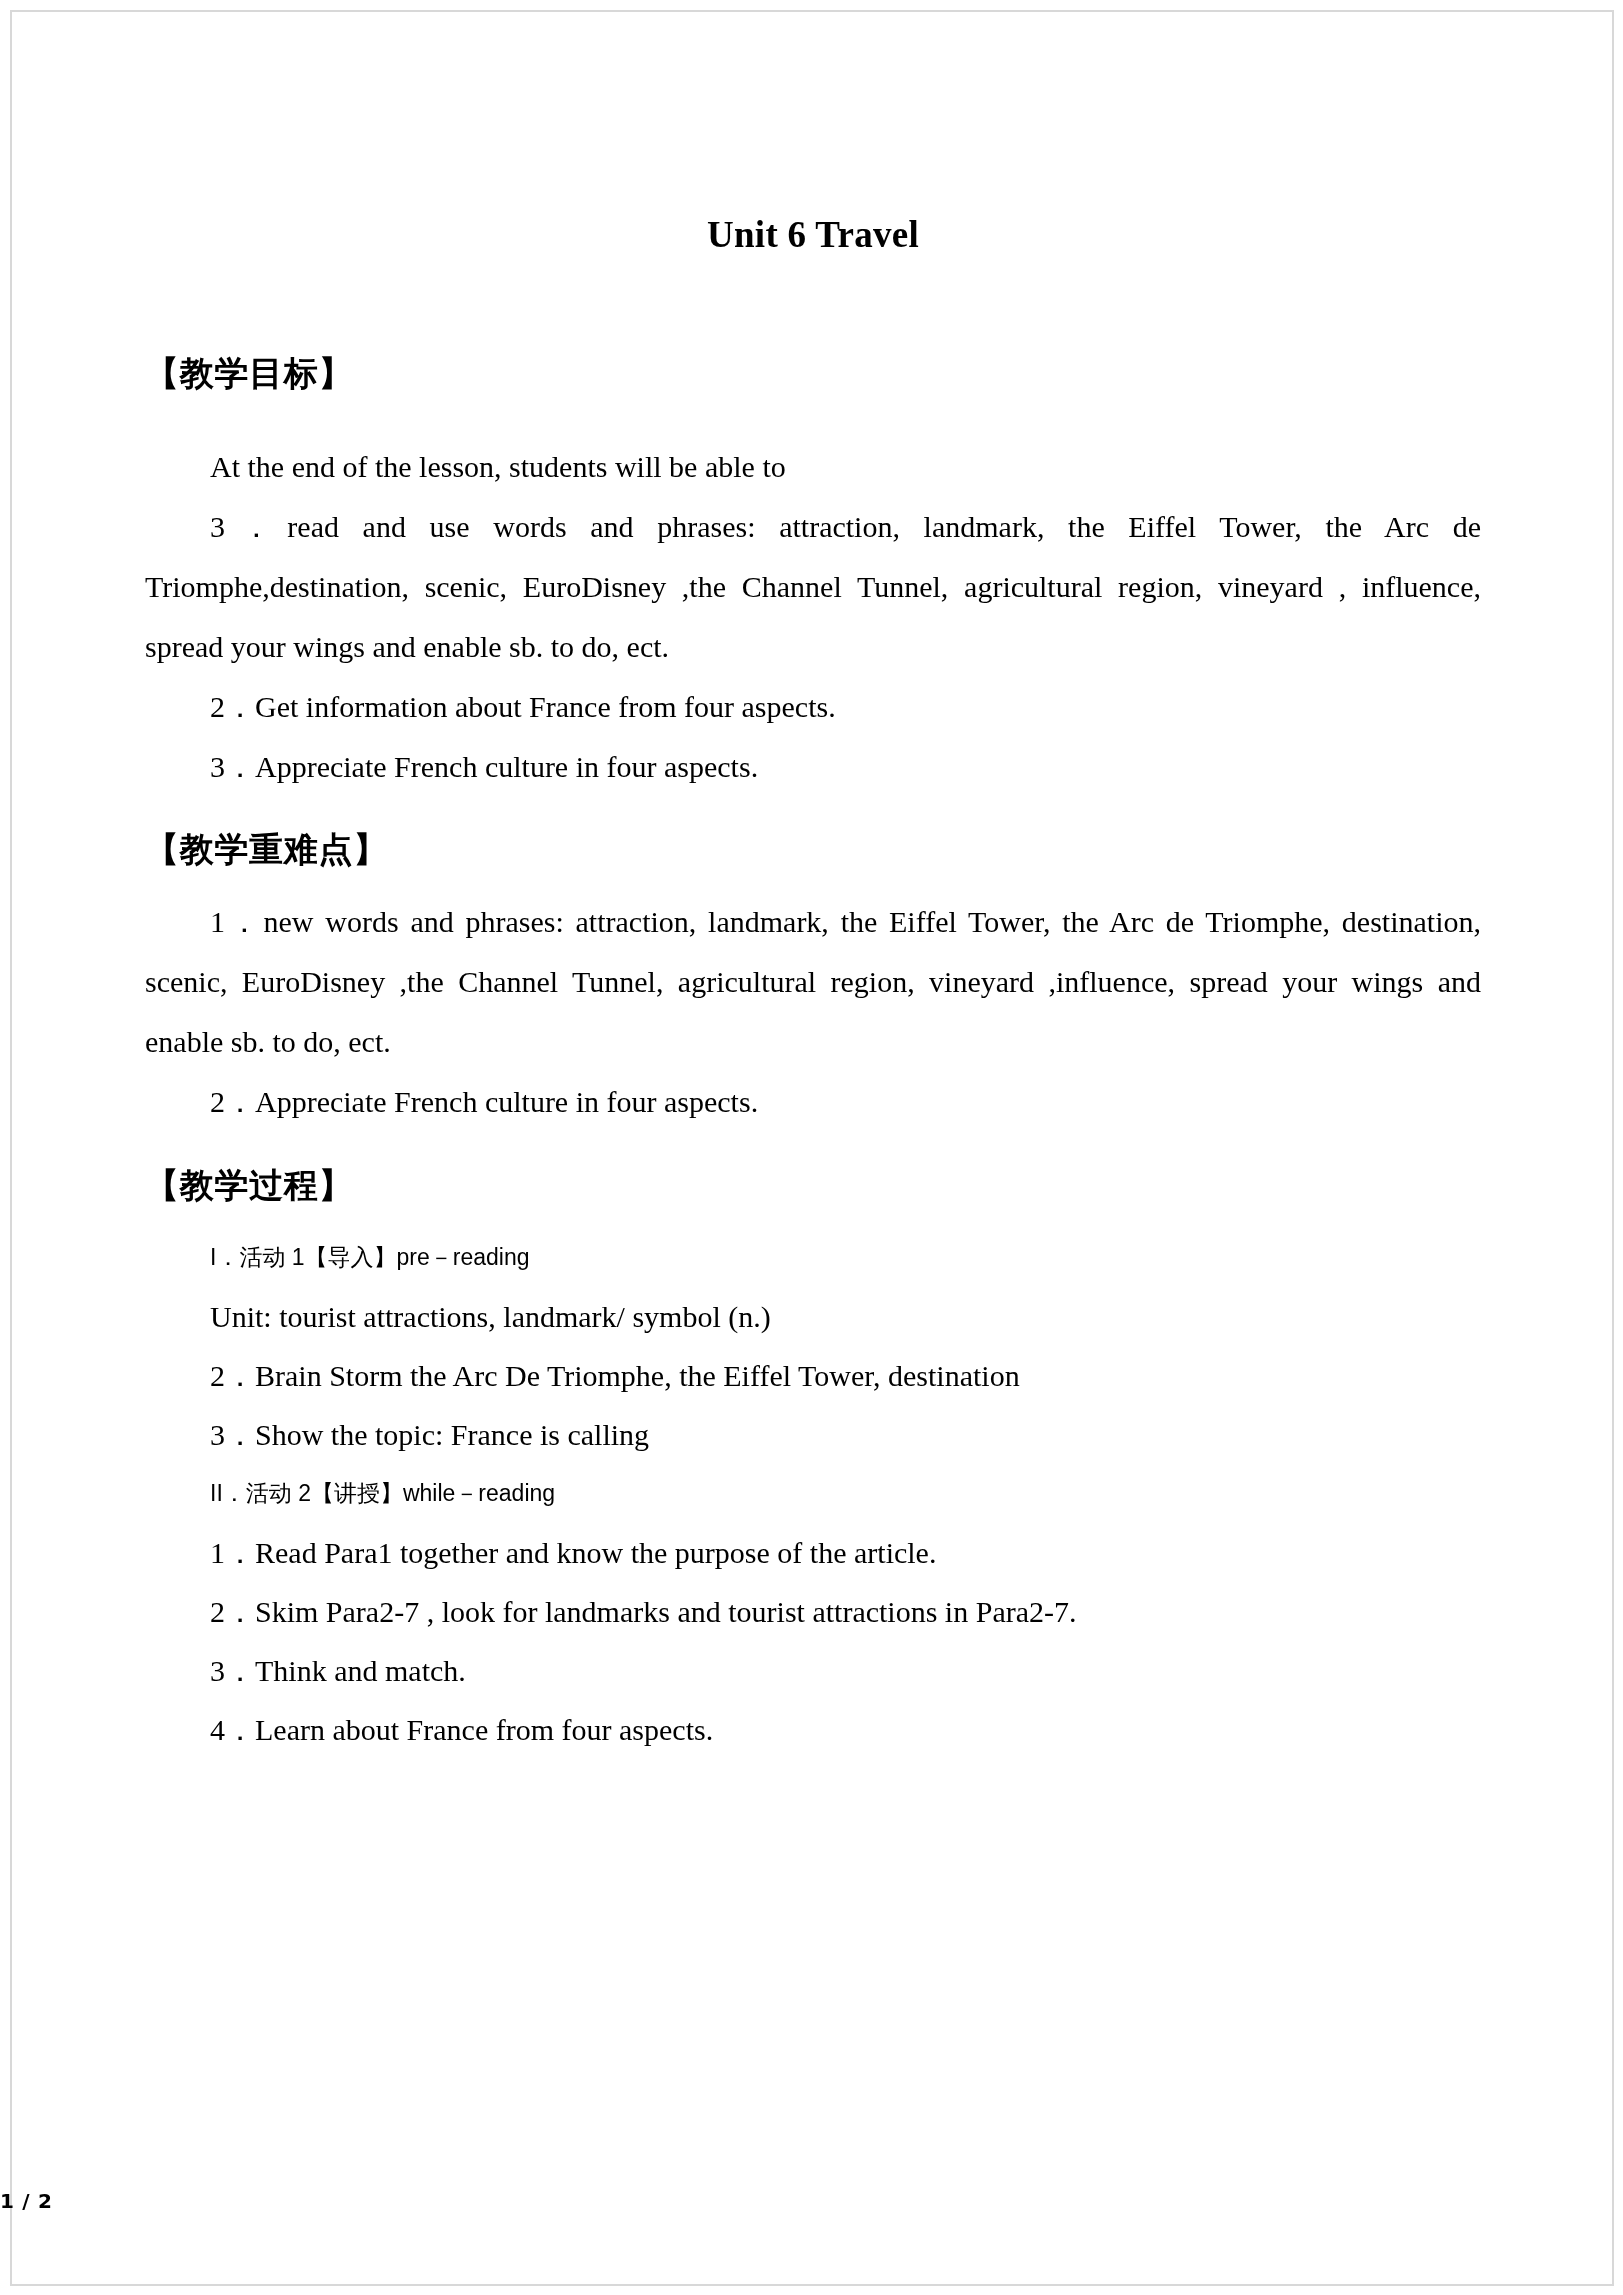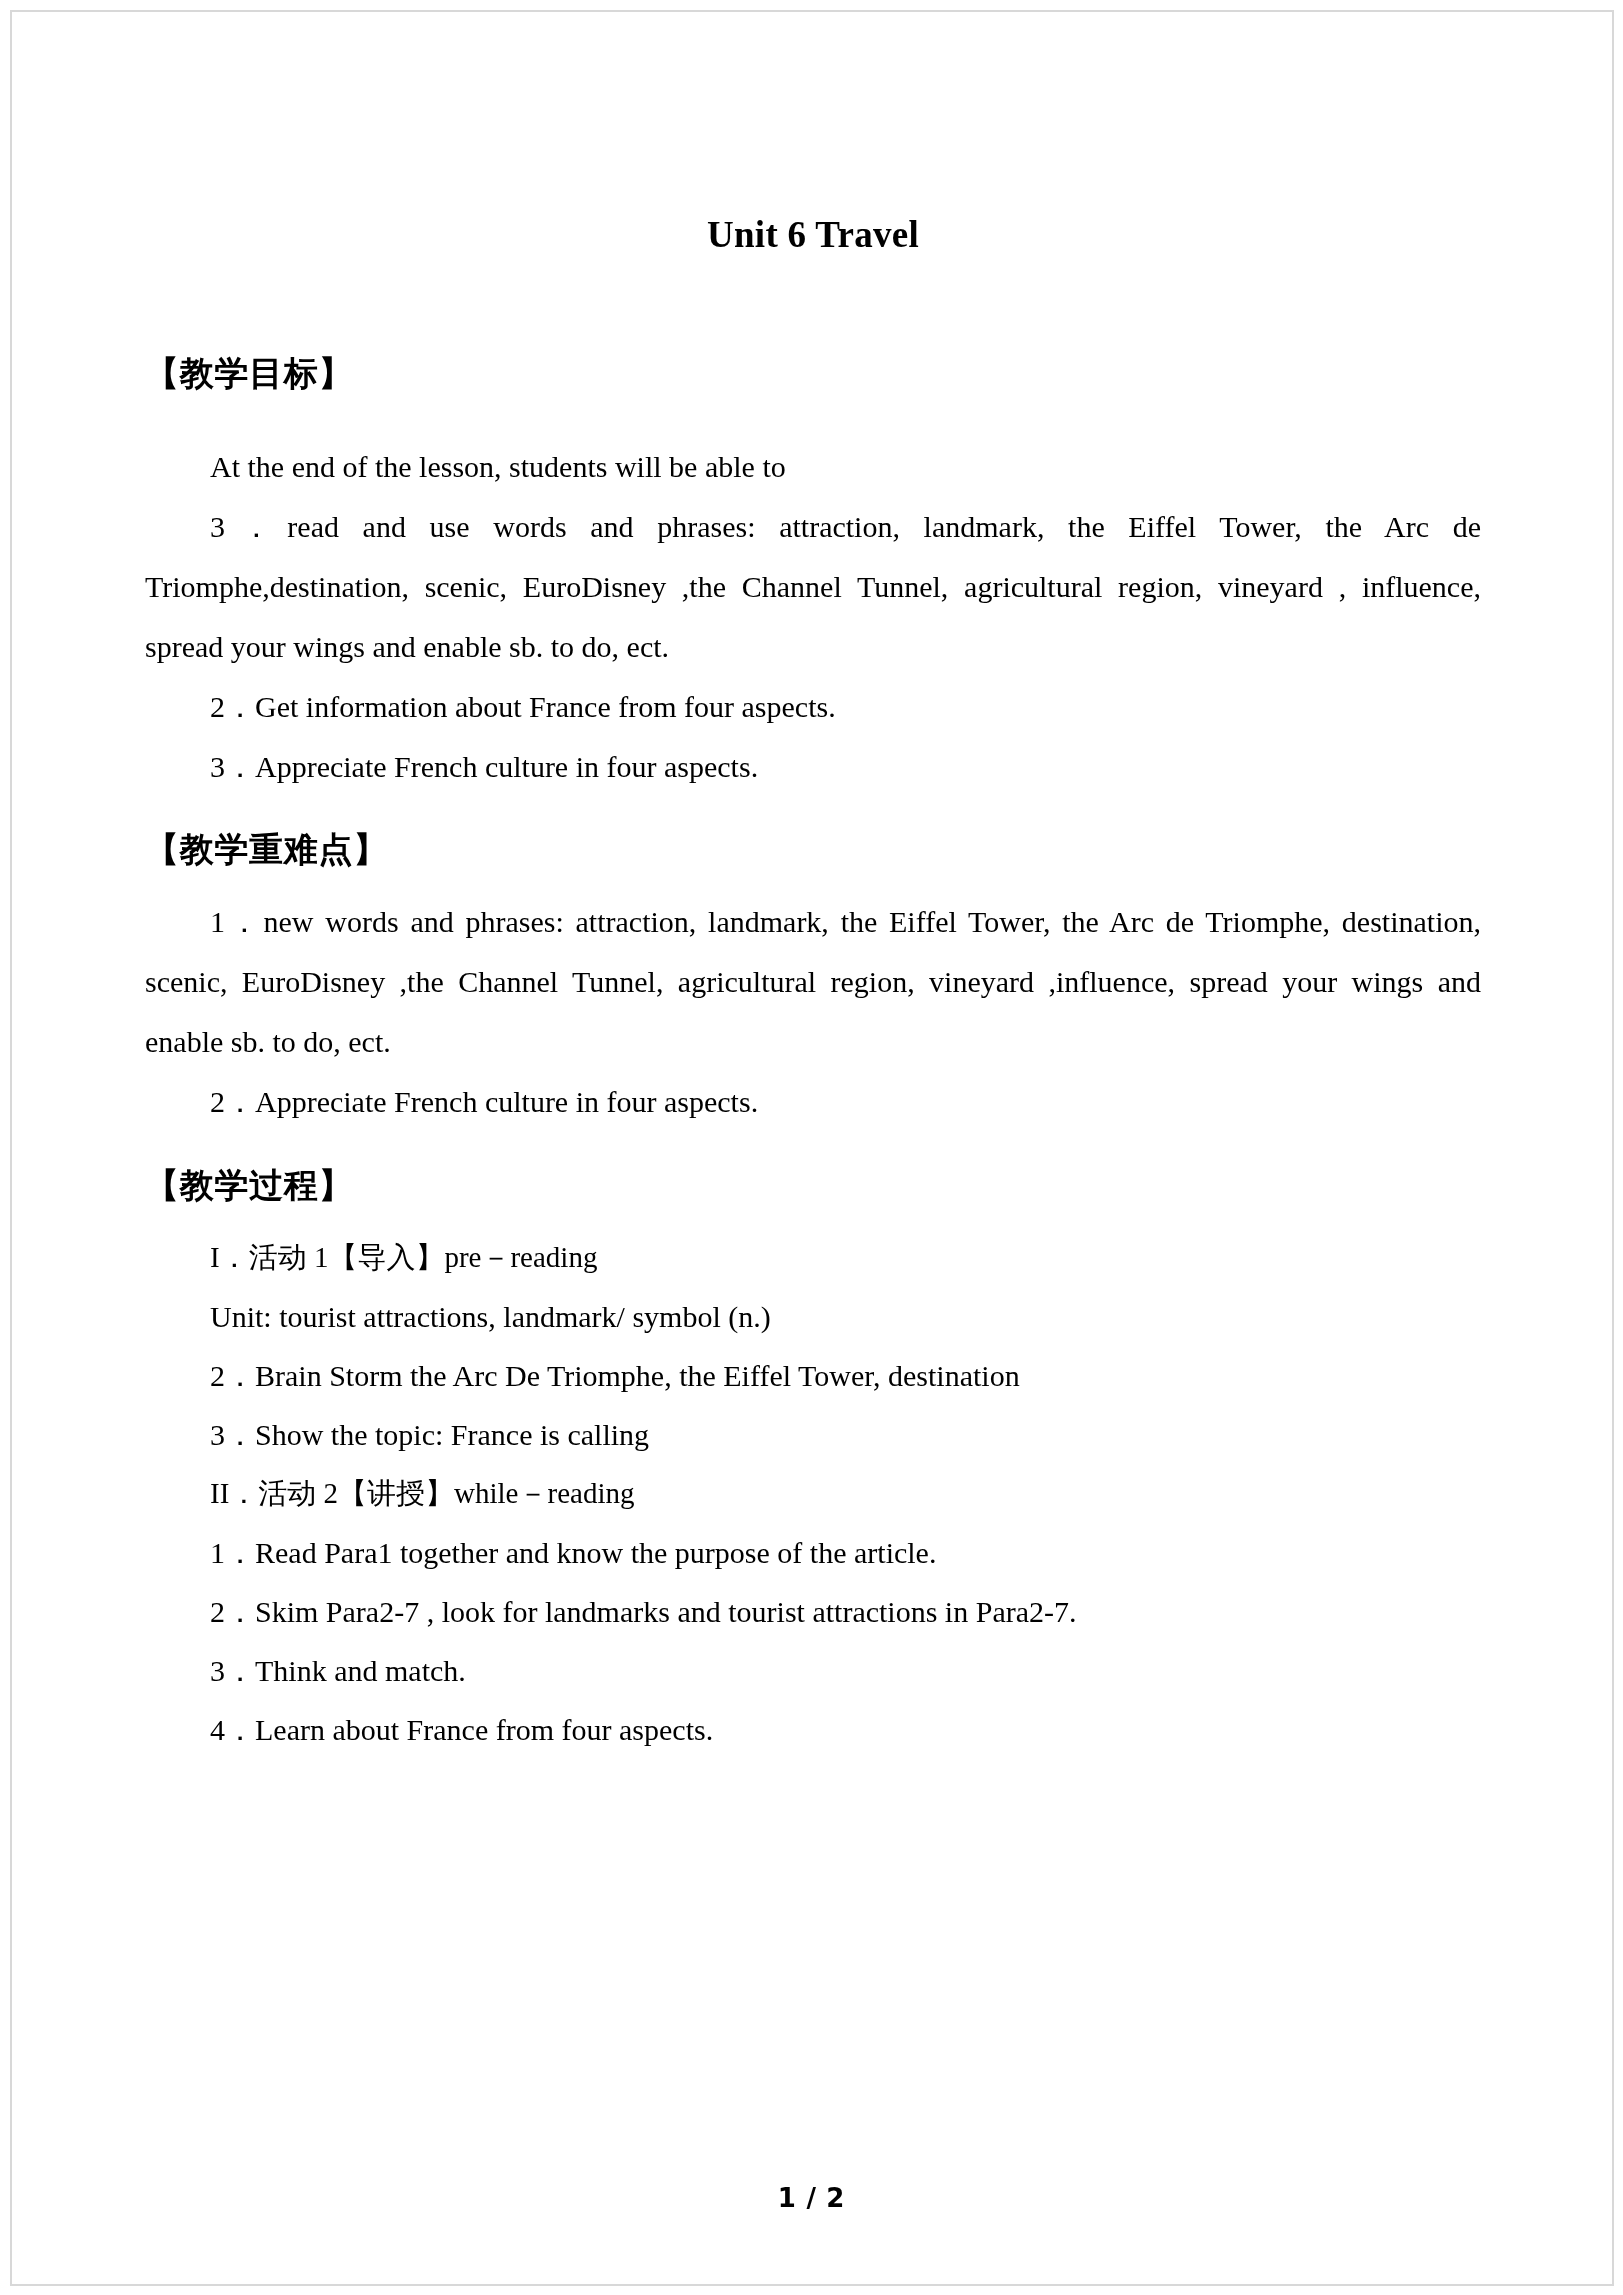--- a/index.html
+++ b/index.html
@@ -81,31 +81,30 @@
   }
   .gap-sm { height: 9.5px; }
   .gap-md { height: 19px; }
   .list-item {
     font-size: 30px;
     line-height: 59px;
     margin: 0;
     padding-left: 65px;
   }
   .cnin {
-    font-family: Liberation Serif, serif;
-    font-size: 29px;
+    font-family: Liberation Sans, sans-serif;
+    font-size: 23px;
   }
   .footer {
     position: absolute;
     left: 0;
     right: 0;
     bottom: 82px;
-    text-align: center;
     font-family: "DejaVu Sans", "Liberation Sans", sans-serif;
-    font-size: 26px;
+    font-size: 20px;
     font-weight: bold;
     letter-spacing: 0.7px;
   }
 </style>
 </head>
 <body>
 
 <div class="page">
   <div class="page-border"></div>
 

